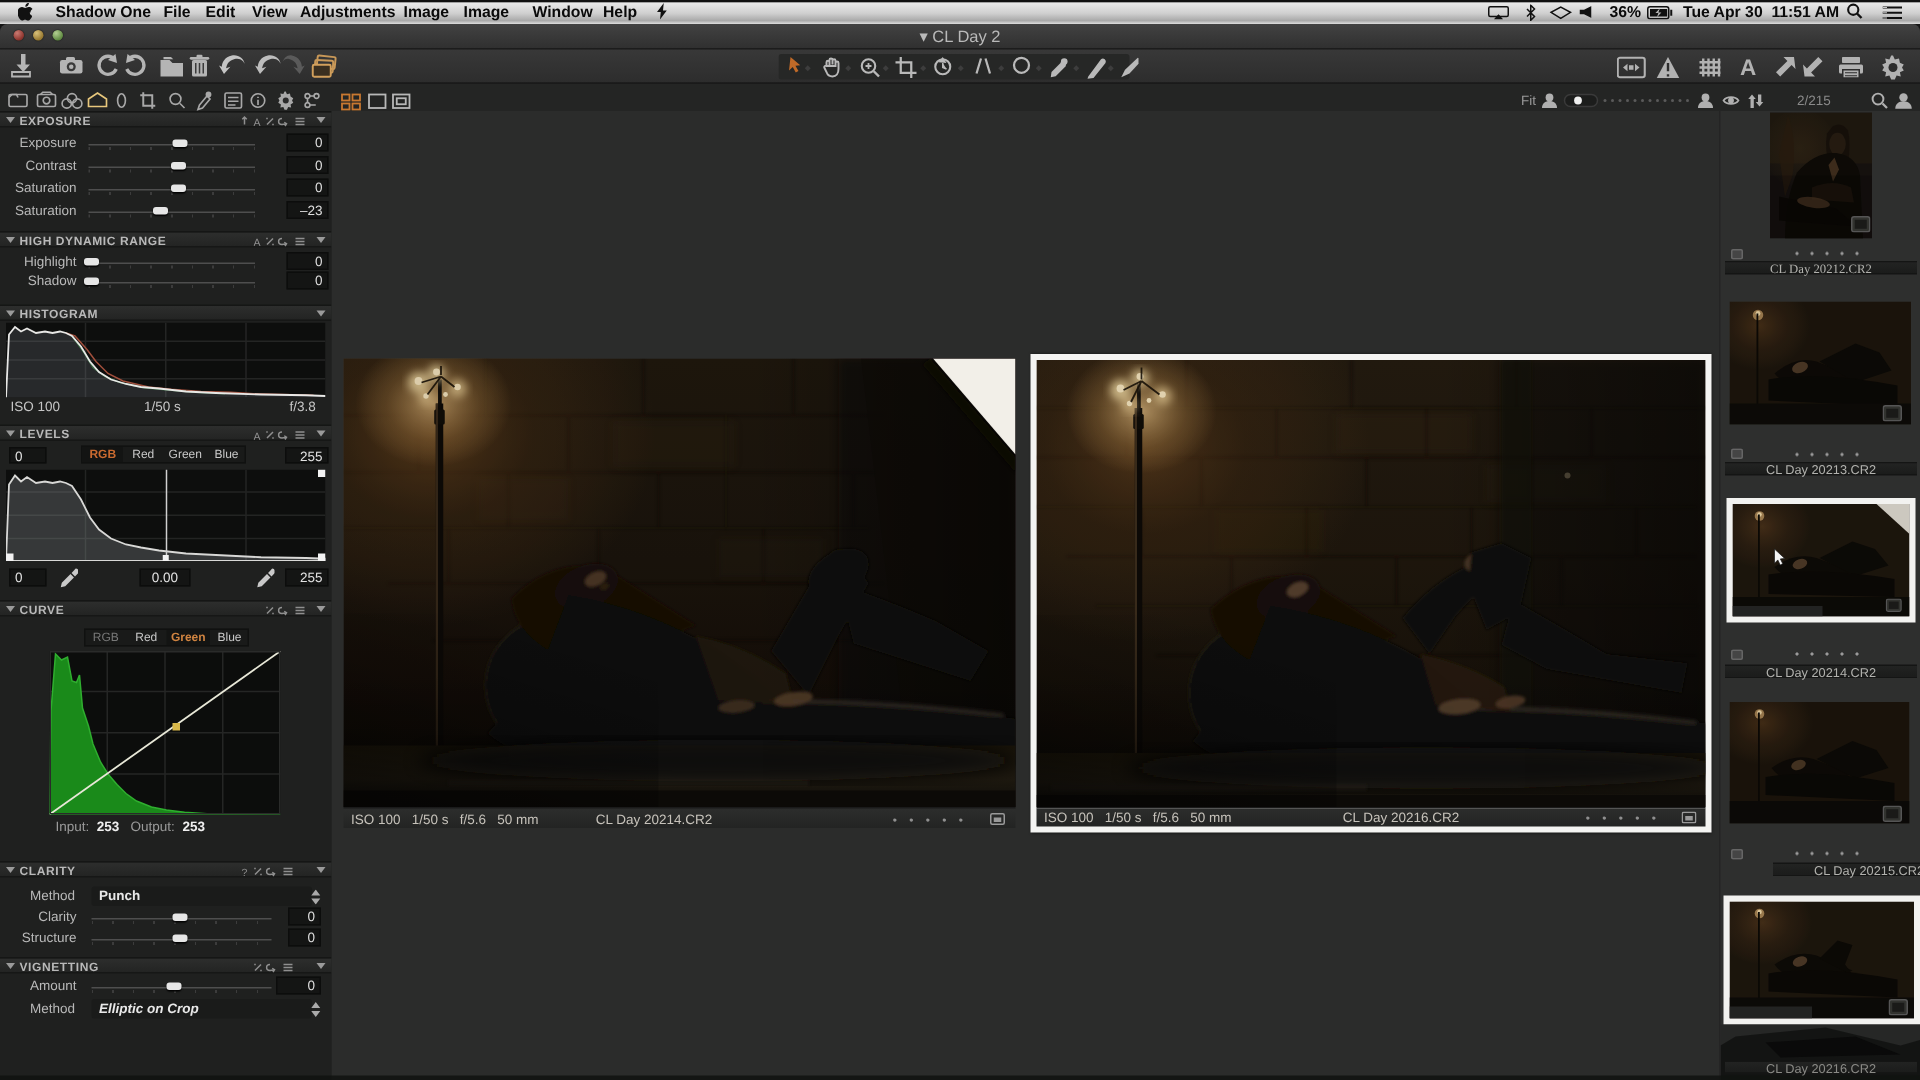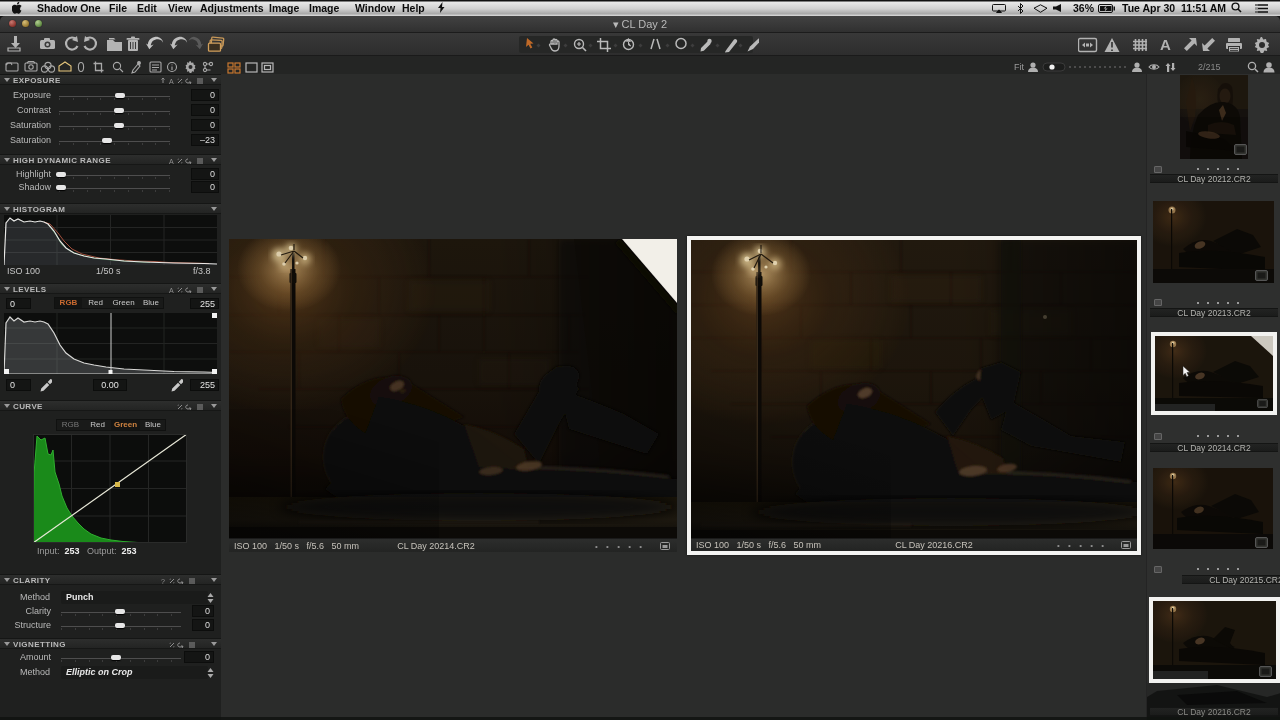--- a/index.html
+++ b/index.html
@@ -789,21 +789,21 @@
     <path d="M6 56 L44 64 L58 76 L6 72 Z" fill="#0b0906" opacity="0.9"></path>
     <ellipse cx="29" cy="60" rx="11" ry="3.5" fill="#503a26" opacity="0.75" transform="rotate(8 29 60)"></ellipse>
     <rect y="42" width="68" height="42" fill="#000" opacity="0.16"></rect>
     <rect width="68" height="84" fill="#000" opacity="0.07"></rect>
   </svg>
   <svg class="abs" style="left:87px;top:70px" width="13" height="11" viewBox="0 0 13 11">
       <rect x="0.5" y="0.5" width="12" height="10" rx="1.5" fill="#32332f" stroke="#555"></rect>
       <rect x="2.5" y="2.5" width="8" height="6" fill="#1a1a18"></rect>
     </svg>
   <div class="dots" style="top:93px;"></div><div class="tagic" style="top:92px;"></div>
-  <div class="namebar" style="top:100px;">CL Day 20212.CR2</div>
+  <div class="namebar" style="top:100px;font-family:Liberation Serif, serif;">CL Day 20212.CR2</div>
 
   <svg class="abs" style="left:6px;top:127px" width="121" height="82" viewBox="0 0 121 82">
     <defs>
         <radialGradient id="tgw" cx="50%" cy="50%" r="50%">
           <stop offset="0%" stop-color="#7a4f26" stop-opacity="0.45"></stop>
           <stop offset="55%" stop-color="#5c3b1e" stop-opacity="0.22"></stop>
           <stop offset="100%" stop-color="#6b4523" stop-opacity="0"></stop>
         </radialGradient>
       </defs>
     <rect width="121" height="82" fill="#1d160d"></rect>

